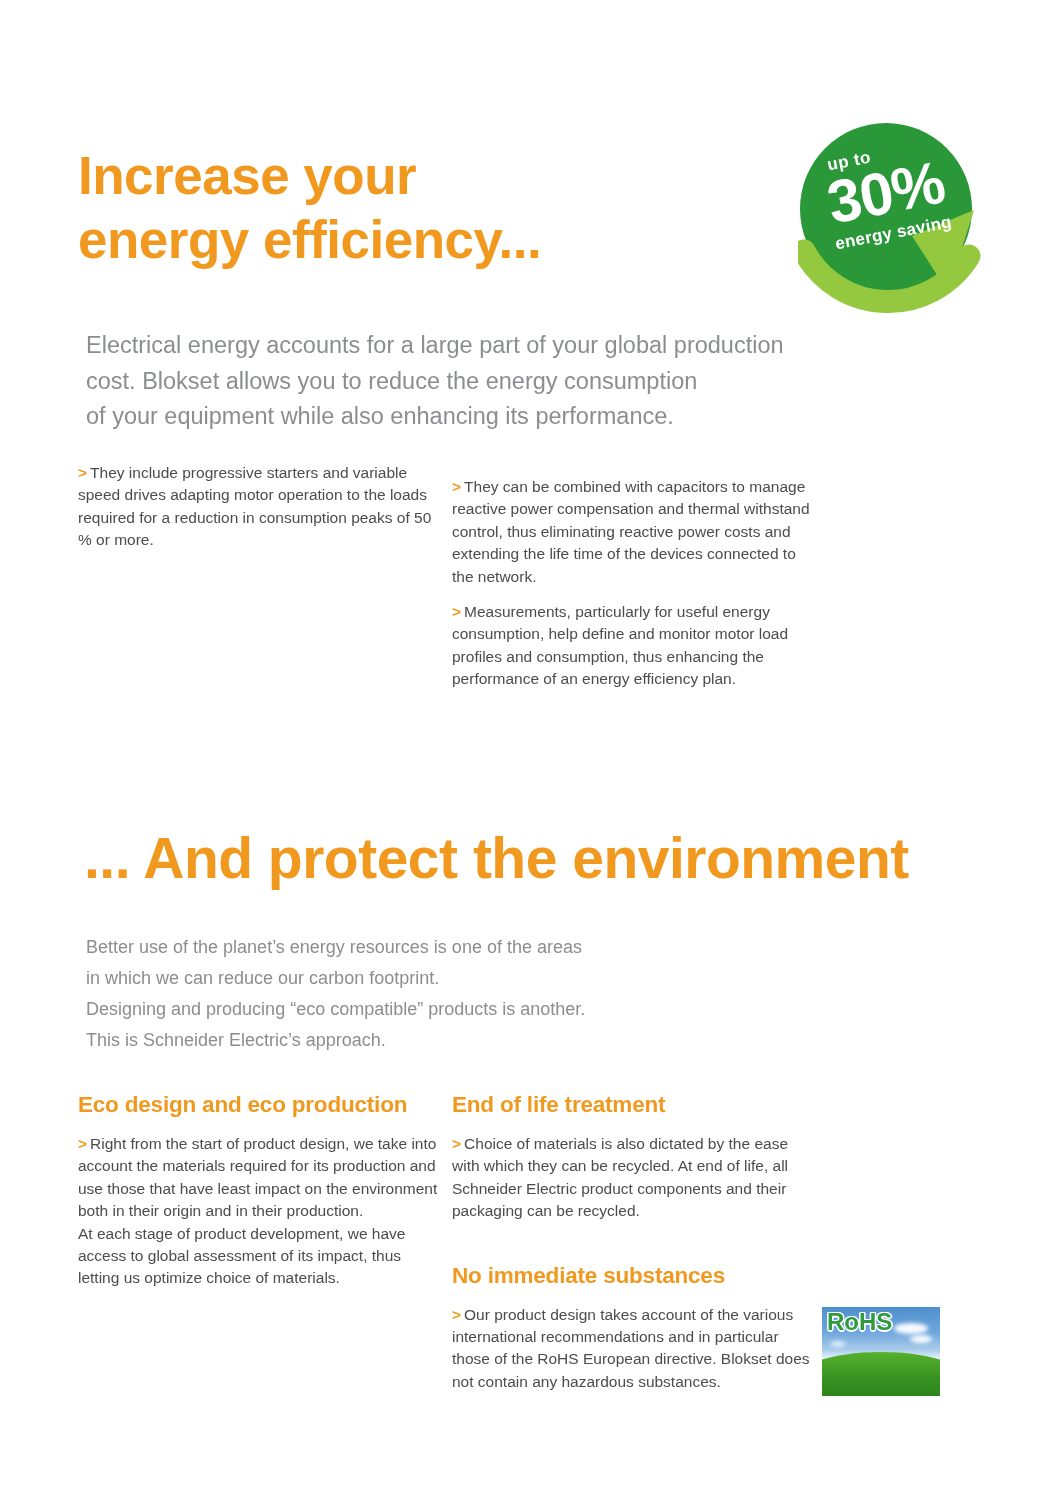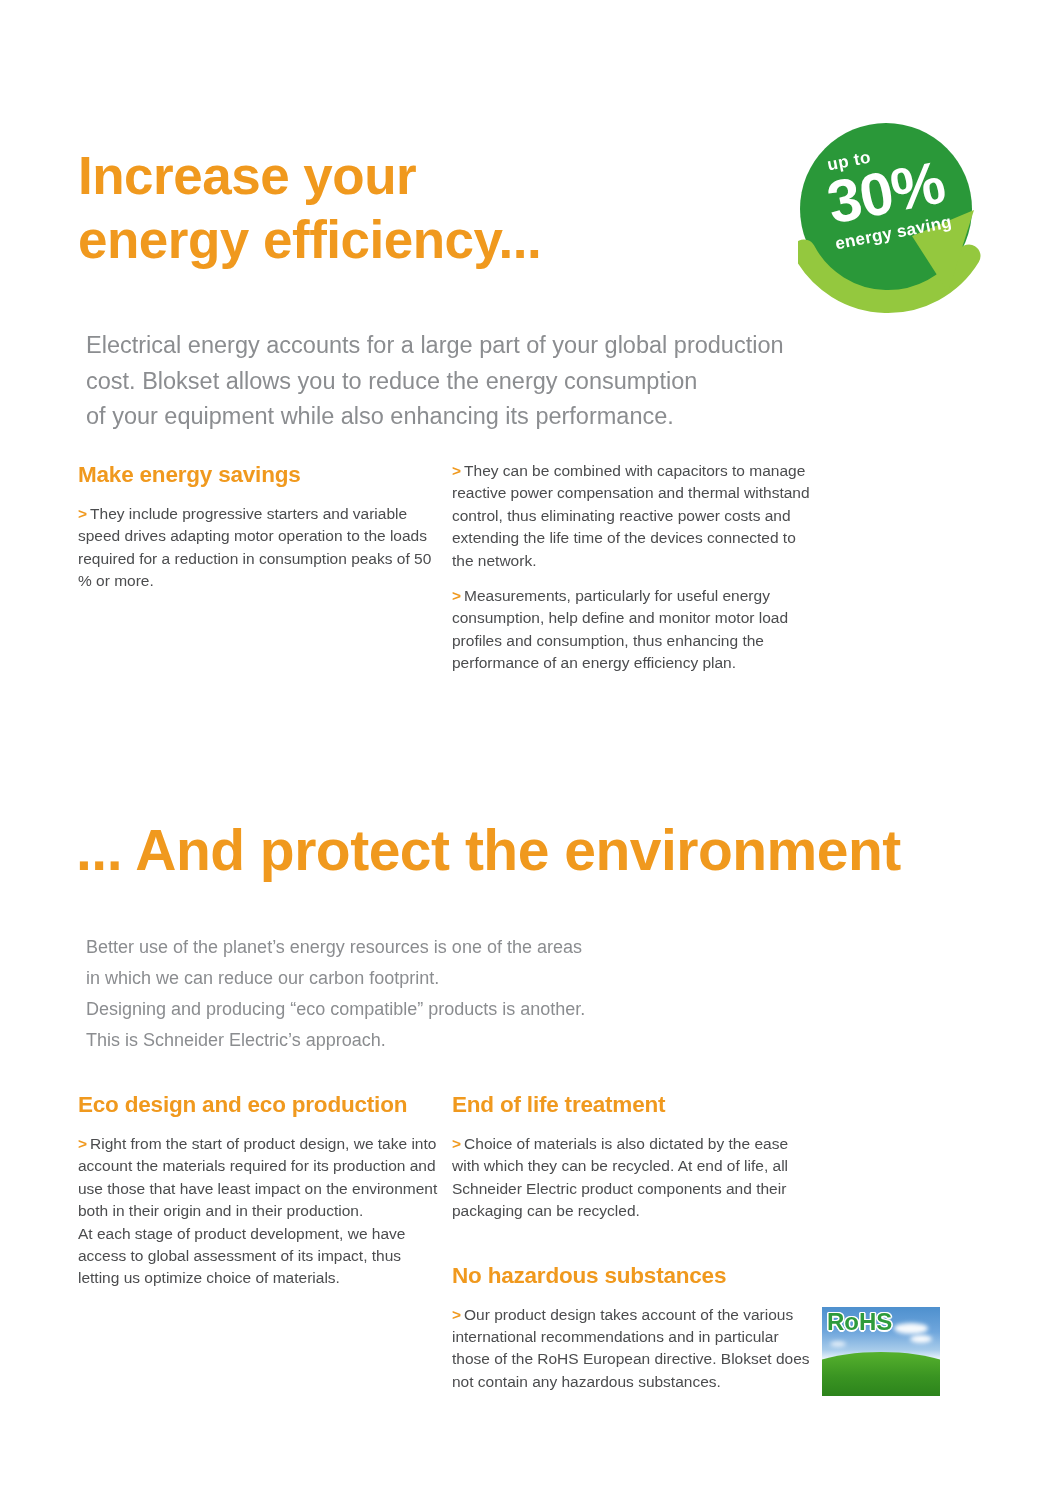--- a/index.html
+++ b/index.html
@@ -22,21 +22,21 @@
   .h1{
     position:absolute;left:78px;top:144px;
     font-size:53px;line-height:64px;font-weight:700;
     letter-spacing:-0.5px;color:var(--accent);
     white-space:pre-line;margin:0;
   }
   .h2{
     position:absolute;left:76px;top:818px;
     font-size:57px;line-height:64px;font-weight:700;
     letter-spacing:-0.5px;color:var(--accent);
-    white-space:nowrap;margin:0;
+    white-space:nowrap;margin:8px;
   }
   
   .intro{
     position:absolute;left:78px;width:910px;
     color:var(--intro-gray);
     white-space:pre-line;margin:8px;
     font-weight:400;
   }
   .intro1{top:320px;font-size:23.5px;line-height:35.5px;}
   .intro2{top:924px;font-size:18px;line-height:31px;}
@@ -51,21 +51,21 @@
     position:absolute;left:8px;top:28px;width:160px;
     transform:rotate(-11deg);
     color:#ffffff;text-align:center;line-height:1;
   }
   .badge-upto{font-size:17px;font-weight:700;text-align:left;padding-left:28px;margin:0 0 2px 0;letter-spacing:0.5px;}
   .badge-value{font-size:60px;font-weight:700;line-height:56px;margin:0;letter-spacing:-1px;}
   .badge-sub{font-size:17px;font-weight:700;margin:4px 0 0 0;letter-spacing:0.3px;}
   
   .col{position:absolute;width:366px;}
   .c1r1{left:78px;top:462px;}
-  .c2r1{left:452px;top:460px;}
+  .c2r1{left:452px;top:476px;}
   .c1r2{left:78px;top:1092px;}
   .c2r2{left:452px;top:1092px;}
   .sec{
     font-size:22.5px;font-weight:700;color:var(--accent);
     letter-spacing:-0.2px;margin:0 0 15px 0;
   }
   .sec.gap{margin-top:40px;}
   .body{
     font-size:15.5px;line-height:22.4px;color:var(--body-gray);
     margin:0 0 13px 0;white-space:pre-line;
@@ -121,21 +121,20 @@
       <div class="badge-value">30%</div>
       <div class="badge-sub">energy saving</div>
     </div>
   </div>
 
   <p class="intro intro1">Electrical energy accounts for a large part of your global production
 cost. Blokset allows you to reduce the energy consumption
 of your equipment while also enhancing its performance.</p>
 
   <div class="col c1r1">
-    <h3 class="sec">Make energy savings</h3>
     <p class="body"><span class="marker">&gt;</span><span>They include progressive starters and variable speed drives adapting motor operation to the loads required for a reduction in consumption peaks of 50 % or more.</span></p>
   </div>
 
   <div class="col c2r1">
     <p class="body"><span class="marker">&gt;</span><span>They can be combined with capacitors to manage reactive power compensation and thermal withstand control, thus eliminating reactive power costs and extending the life time of the devices connected to the network.</span></p>
     <p class="body"><span class="marker">&gt;</span><span>Measurements, particularly for useful energy consumption, help define and monitor motor load profiles and consumption, thus enhancing the performance of an energy efficiency plan.</span></p>
   </div>
 
   <h1 class="h2">... And protect the environment</h1>
 
@@ -146,21 +145,21 @@
 
   <div class="col c1r2">
     <h3 class="sec">Eco design and eco production</h3>
     <p class="body"><span class="marker">&gt;</span><span>Right from the start of product design, we take into account the materials required for its production and use those that have least impact on the environment both in their origin and in their production.
 At each stage of product development, we have access to global assessment of its impact, thus letting us optimize choice of materials.</span></p>
   </div>
 
   <div class="col c2r2">
     <h3 class="sec">End of life treatment</h3>
     <p class="body"><span class="marker">&gt;</span><span>Choice of materials is also dictated by the ease with which they can be recycled. At end of life, all Schneider Electric product components and their packaging can be recycled.</span></p>
-    <h3 class="sec gap">No hazardous substances</h3>
+    <h3 class="sec gap">No immediate substances</h3>
     <p class="body"><span class="marker">&gt;</span><span>Our product design takes account of the various international recommendations and in particular those of the RoHS European directive. Blokset does not contain any hazardous substances.</span></p>
   </div>
 
   <div class="rohs">
     <div class="rohs-sky"></div>
     <div class="rohs-cloud cl1"></div>
     <div class="rohs-cloud cl2"></div>
     <div class="rohs-cloud cl3"></div>
     <div class="rohs-hill"></div>
     <div class="rohs-label">RoHS</div>

